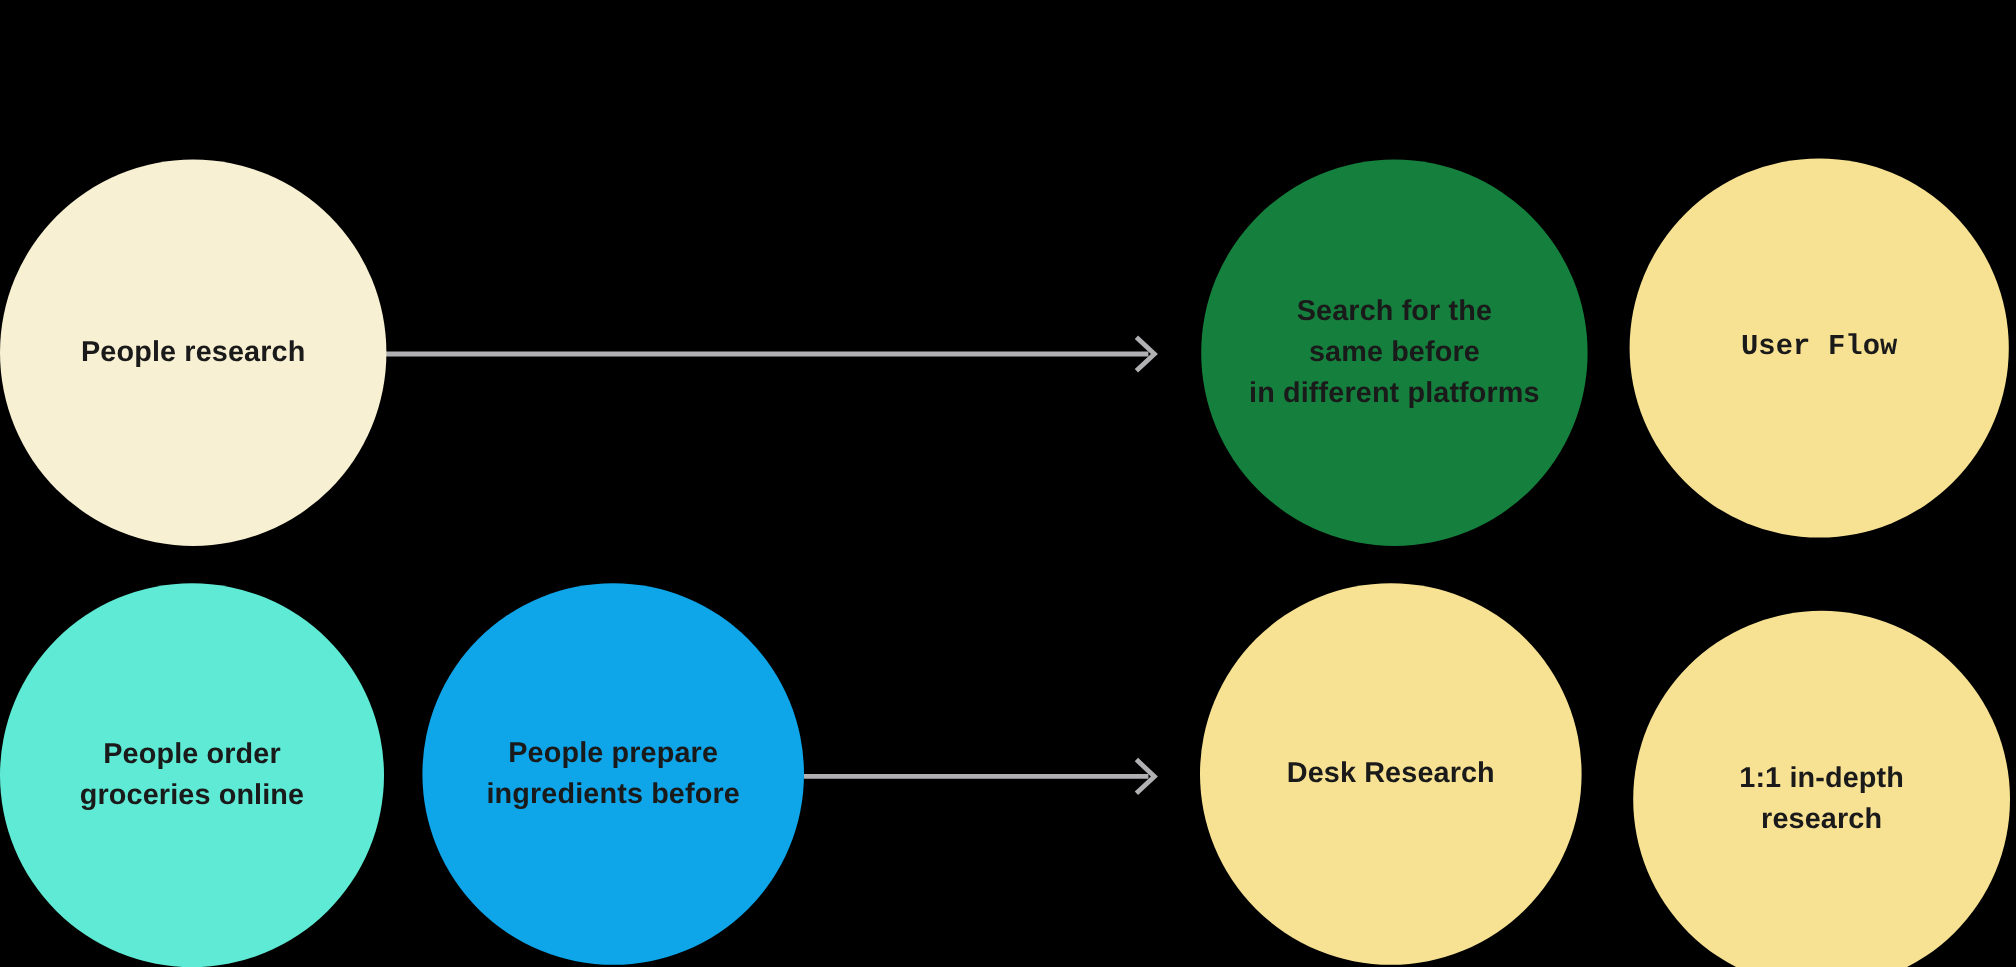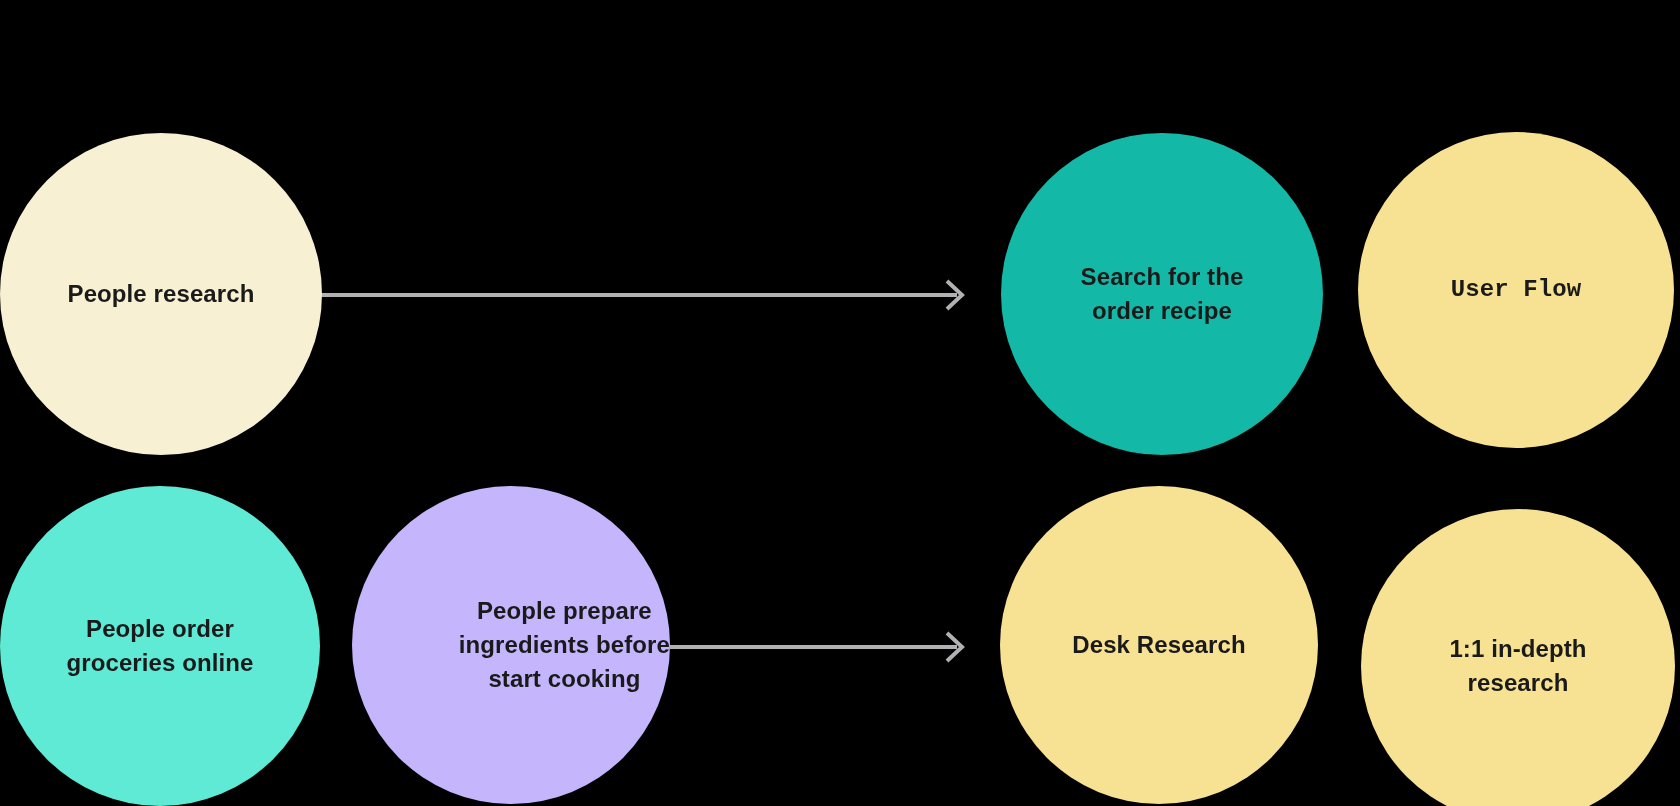--- a/index.html
+++ b/index.html
@@ -63,45 +63,45 @@
       <polyline points="947,633 962,647 947,661"></polyline>
     </g>
   </svg>
 
   <div class="bubble" style="left: 0px; top: 133px; width: 322px; height: 322px; background: rgb(248, 240, 211); color: rgb(26, 26, 26);">
     <div class="bubble-text">
       <span>People research</span>
     </div>
   </div>
 
-  <div class="bubble" style="left: 1001px; top: 133px; width: 322px; height: 322px; background: #14b8a6; color: rgb(26, 26, 26); align-items: center;">
+  <div class="bubble" style="left: 1001px; top: 133px; width: 322px; height: 322px; background: #15803d; color: rgb(26, 26, 26); align-items: center;">
     <div class="bubble-text">
       <span>Search for the</span>
-      <span>order recipe</span>
+      <span>same before</span>
+      <span>in different platforms</span>
     </div>
   </div>
 
   <div class="bubble" style="left: 1358px; top: 132px; width: 316px; height: 316px; background: rgb(247, 226, 147); color: rgb(26, 26, 26); font-family: Liberation Mono, monospace;">
     <div class="bubble-text">
       <span>User Flow</span>
     </div>
   </div>
 
   <div class="bubble" style="left: 0px; top: 486px; width: 320px; height: 320px; background: #5eead4; color: rgb(26, 26, 26);">
     <div class="bubble-text">
       <span>People order</span>
       <span>groceries online</span>
     </div>
   </div>
 
-  <div class="bubble" style="left: 352px; top: 486px; width: 318px; height: 318px; background: #c4b5fd; color: rgb(26, 26, 26); justify-content: flex-end;">
+  <div class="bubble" style="left: 352px; top: 486px; width: 318px; height: 318px; background: #0ea5e9; color: rgb(26, 26, 26);">
     <div class="bubble-text">
       <span>People prepare</span>
       <span>ingredients before</span>
-      <span>start cooking</span>
     </div>
   </div>
 
   <div class="bubble" style="left: 1000px; top: 486px; width: 318px; height: 318px; background: rgb(247, 226, 147); color: rgb(26, 26, 26);">
     <div class="bubble-text">
       <span>Desk Research</span>
     </div>
   </div>
 
   <div class="bubble" style="left: 1361px; top: 509px; width: 314px; height: 314px; background: rgb(247, 226, 147); color: rgb(26, 26, 26);">

